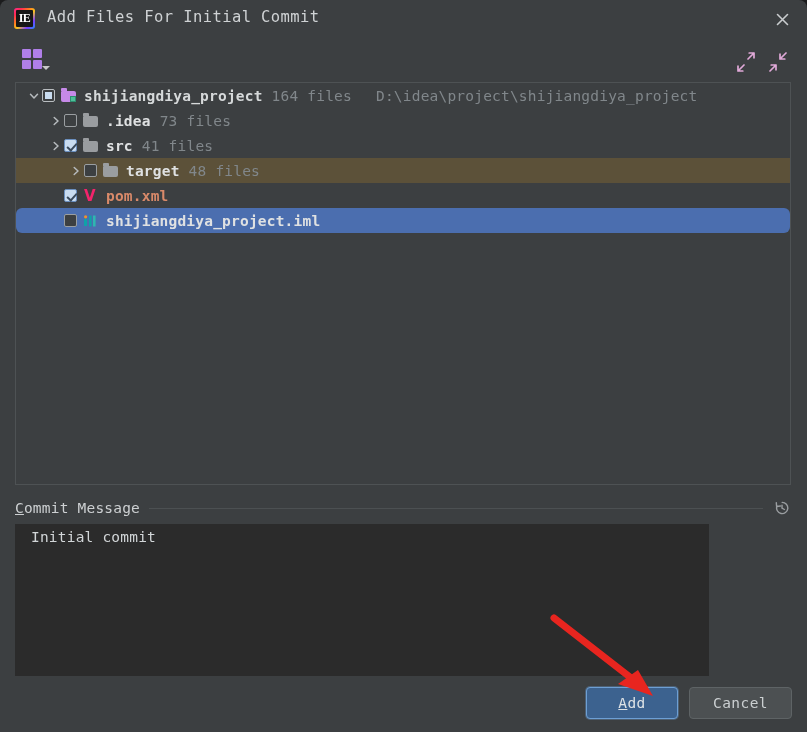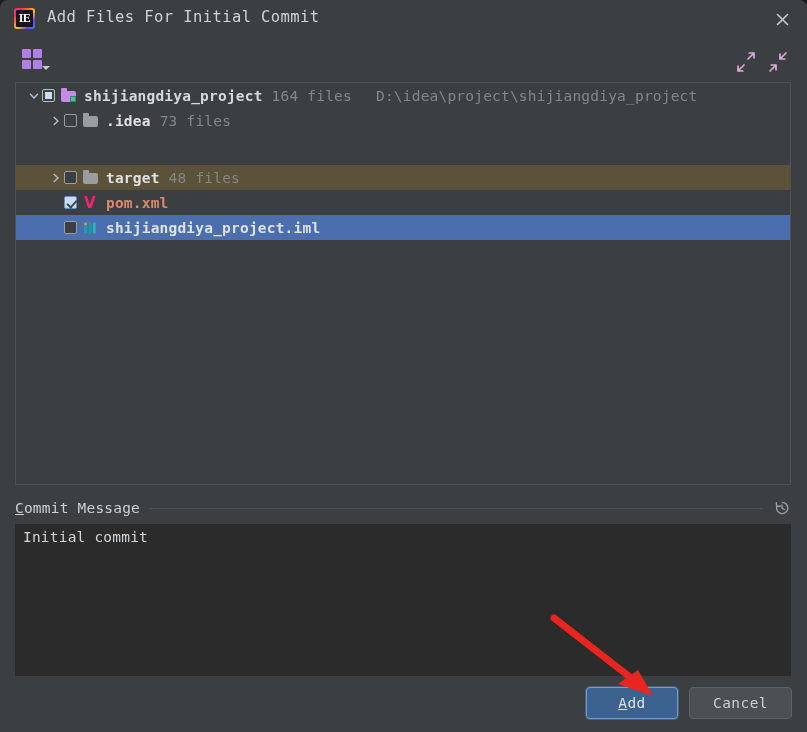--- a/index.html
+++ b/index.html
@@ -120,21 +120,21 @@
   }
   .tree-row {
     position: relative;
     height: 25px;
     display: flex;
     align-items: center;
     white-space: nowrap;
     cursor: pointer;
   }
   .tree-row.hovered { background: #5c5139; }
-  .tree-row.selected { background: #4b6eaf; }
+  .tree-row.selected { background: #4b6eaf; border-radius: 6px; }
 
   .twisty {
     width: 14px; height: 14px;
     flex: 0 0 14px;
     position: relative;
     cursor: pointer;
   }
   .twisty svg { position: absolute; left: 0; top: 1px; }
 
   .cbox {
@@ -278,26 +278,26 @@
     margin: 0 10px 0 9px;
   }
   #history-button {
     flex: 0 0 auto;
     width: 18px; height: 18px;
     cursor: pointer;
   }
   #commit-textarea {
     position: absolute;
     left: 15px; top: 524px;
-    width: 776px;
+    width: 694px;
     height: 152px;
     background: #2b2b2b;
     border: none;
     box-sizing: border-box;
-    padding: 5px 8px;
+    padding: 5px 16px;
     overflow: hidden;
     cursor: text;
   }
   #commit-text {
     font-size: 14.5px;
     color: #d2d6d8;
     letter-spacing: 0.2px;
     white-space: pre-wrap;
   }
 
@@ -408,21 +408,34 @@
               <path d="M4.2 2.5 L8 6 L4.2 9.5" stroke="#b6babd" stroke-width="1.5" fill="none" stroke-linecap="round" stroke-linejoin="round"></path>
             </svg>
           </div>
           <div class="cbox"></div>
           <div class="icon-slot">
             <div class="folder-plain"></div>
           </div>
           <span class="node-name">.idea</span>
           <span class="node-count">73 files</span>
         </div>
-        <div class="tree-row hovered" style="padding-left: 34px; margin-top: 32px;">
+        <div class="tree-row" style="padding-left: 34px;">
+          <div class="twisty">
+            <svg width="12" height="12" viewBox="0 0 12 12">
+              <path d="M4.2 2.5 L8 6 L4.2 9.5" stroke="#b6babd" stroke-width="1.5" fill="none" stroke-linecap="round" stroke-linejoin="round"></path>
+            </svg>
+          </div>
+          <div class="cbox checked"></div>
+          <div class="icon-slot">
+            <div class="folder-plain"></div>
+          </div>
+          <span class="node-name">src</span>
+          <span class="node-count">41 files</span>
+        </div>
+        <div class="tree-row hovered" style="padding-left: 54px;">
           <div class="twisty">
             <svg width="12" height="12" viewBox="0 0 12 12">
               <path d="M4.2 2.5 L8 6 L4.2 9.5" stroke="#b6babd" stroke-width="1.5" fill="none" stroke-linecap="round" stroke-linejoin="round"></path>
             </svg>
           </div>
           <div class="cbox"></div>
           <div class="icon-slot">
             <div class="folder-plain"></div>
           </div>
           <span class="node-name">target</span>

